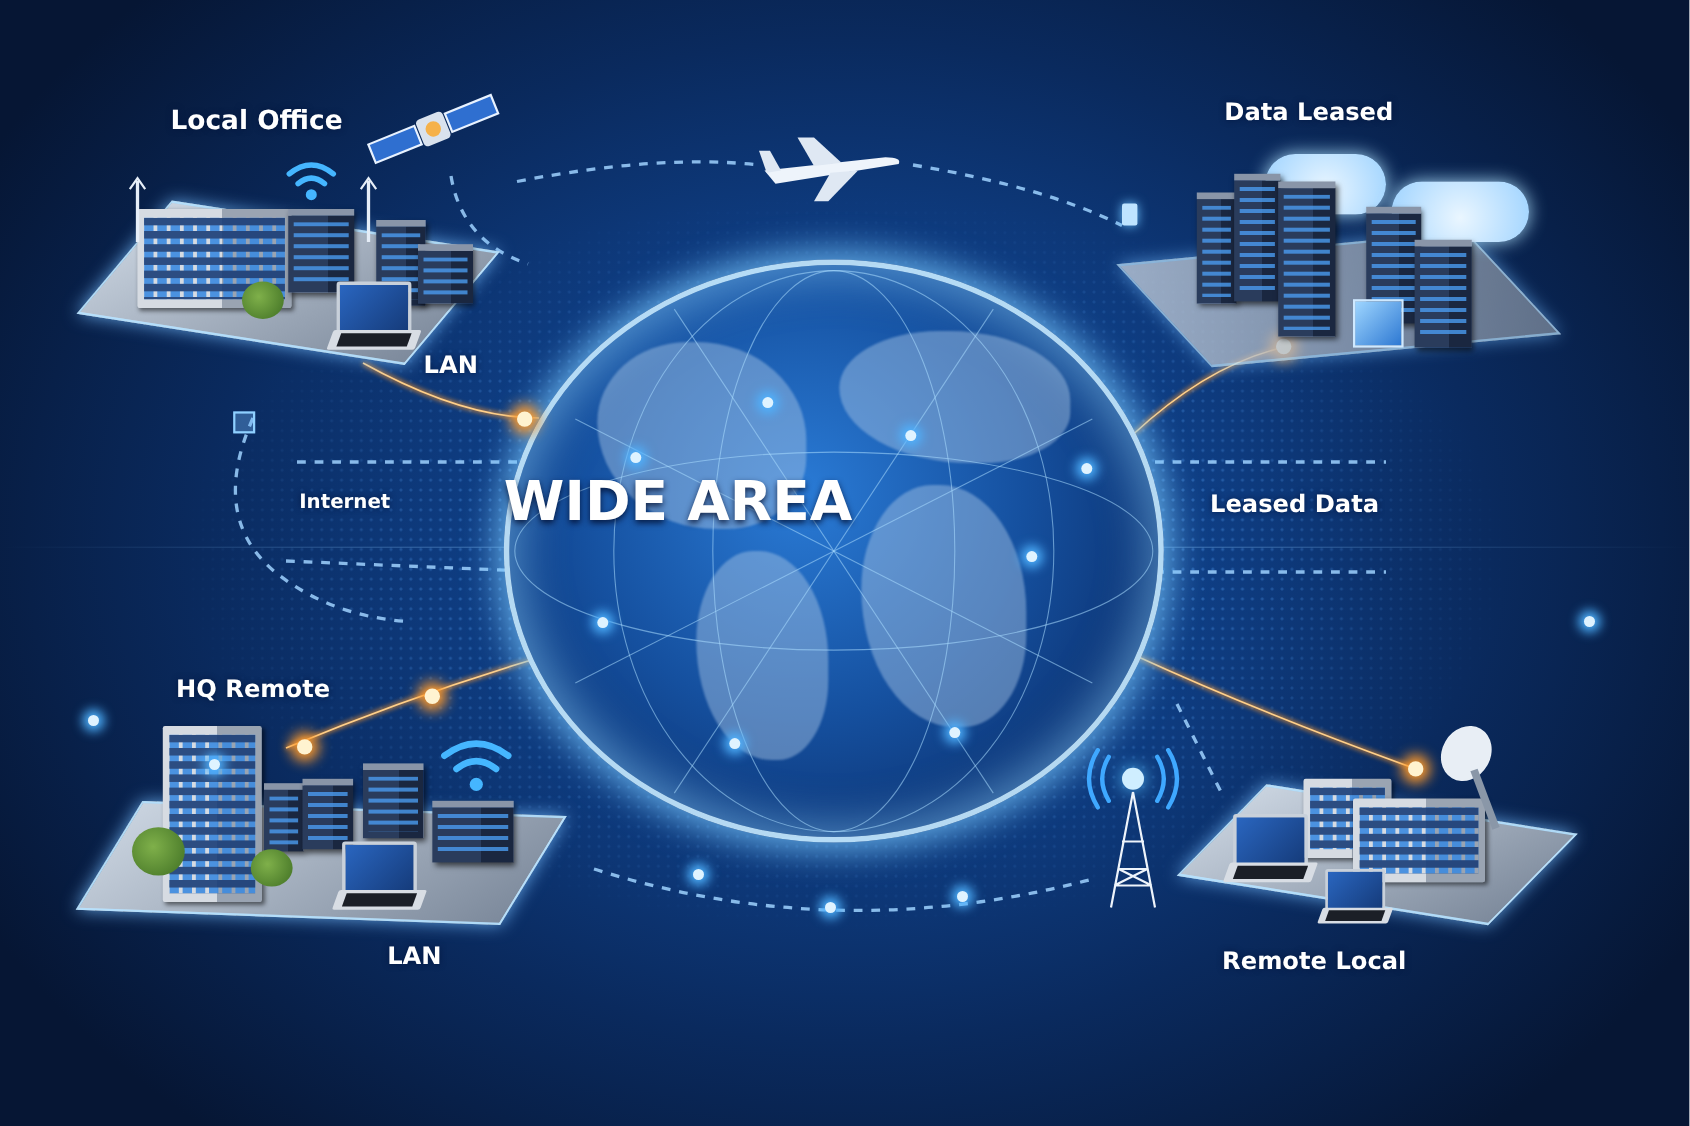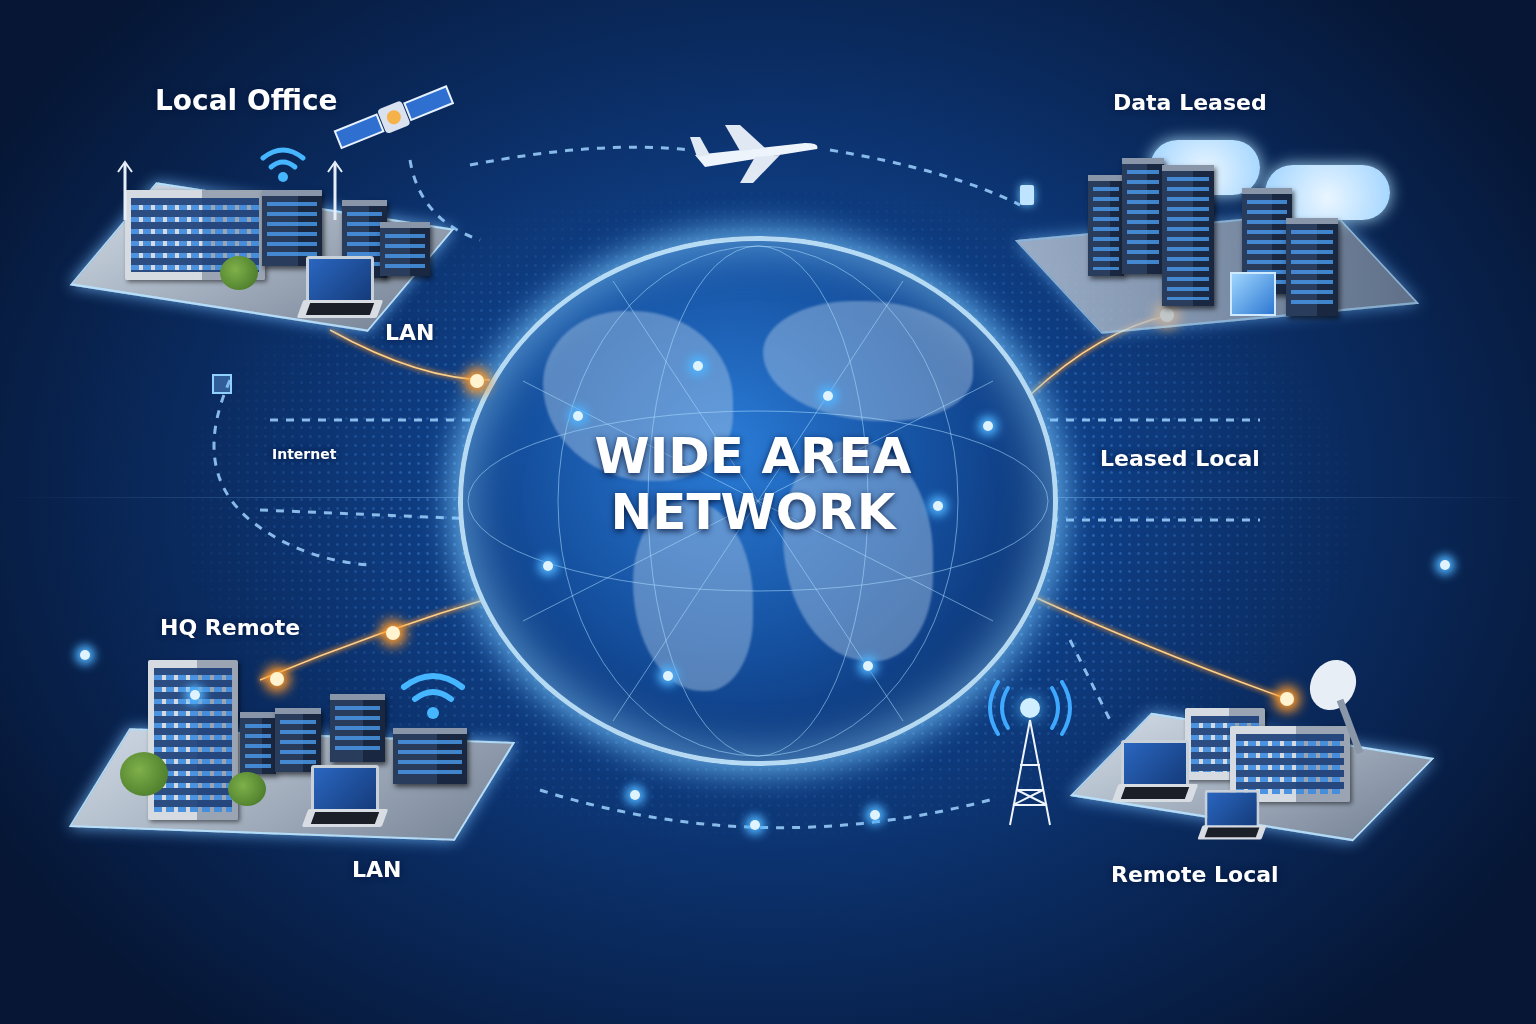--- a/index.html
+++ b/index.html
@@ -12,21 +12,21 @@
     -webkit-mask-image:radial-gradient(ellipse 760px 420px at 50% 50%, #000 40%, transparent 80%);
     mask-image:radial-gradient(ellipse 760px 420px at 50% 50%, #000 40%, transparent 80%);}
   .hline{position:absolute;left:0;width:1536px;height:1px;background:linear-gradient(90deg,transparent,rgba(140,200,255,.6),transparent);}
   svg.links{position:absolute;inset:0;}
   .label{position:absolute;color:#fff;font-weight:bold;font-family:"DejaVu Sans",sans-serif;white-space:nowrap;text-shadow:0 0 6px rgba(0,20,60,.8);}
   .globe{position:absolute;left:458px;top:236px;width:590px;height:520px;border-radius:50%;
     background:radial-gradient(circle at 45% 40%, #2a7bd6 0%, #15509f 45%, #0b2f6c 80%, #0a2456 100%);
     border:5px solid rgba(200,235,255,.9);
     box-shadow:0 0 30px 8px rgba(120,200,255,.75), inset 0 0 40px 10px rgba(140,210,255,.5);}
   .land{position:absolute;background:rgba(170,200,230,.45);border-radius:45% 55% 40% 60%;filter:blur(1px);}
-  .title{position:absolute;left:458px;top:428px;width:590px;text-align:center;color:#fff;font-weight:bold;
+  .title{position:absolute;left:458px;top:428px;width:590px;color:#fff;font-weight:bold;
     font-size:50px;line-height:56px;font-family:"DejaVu Sans",sans-serif;text-shadow:0 2px 6px rgba(0,10,40,.8);}
   .platform{position:absolute;background:linear-gradient(135deg,#c9d3df,#7d8a9c);border:2px solid rgba(180,225,255,.9);
     box-shadow:0 0 14px rgba(120,190,255,.8);}
   .bldg{position:absolute;background:linear-gradient(90deg,#d6dbe2 0 55%,#9aa4b2 55%);border-radius:2px;box-shadow:2px 2px 4px rgba(0,0,0,.5);}
   .win{position:absolute;inset:8px 6px;background-image:linear-gradient(#1a3e78 60%,transparent 60%),linear-gradient(90deg,#3d8be0 70%,transparent 70%);
     background-size:100% 12px,12px 100%;opacity:.9;}
   .rack{position:absolute;background:linear-gradient(90deg,#2a3c5c 0 60%,#1a2740 60%);border-top:6px solid #8995a8;box-shadow:2px 3px 5px rgba(0,0,0,.6);}
   .rack::after{content:"";position:absolute;inset:6px 5px;background-image:linear-gradient(#4a9bef 40%,transparent 40%);background-size:100% 10px;opacity:.8;}
   .laptop{position:absolute;}
   .laptop .scr{position:absolute;left:6px;top:0;width:62px;height:42px;background:linear-gradient(135deg,#2a66c0,#153b7a);border:3px solid #c8d0da;border-radius:3px;}
@@ -99,31 +99,30 @@
     <div class="node" style="left:230px;top:120px"></div>
     <div class="node" style="left:360px;top:150px"></div>
     <div class="node" style="left:470px;top:260px"></div>
     <div class="node" style="left:80px;top:320px"></div>
     <div class="node" style="left:200px;top:430px"></div>
     <div class="node" style="left:400px;top:420px"></div>
     <div class="node" style="left:520px;top:180px"></div>
   </div>
   <div class="title">
     <div>WIDE AREA</div>
-    <div>NETWORK</div>
   </div>
 
   <div class="glow" style="left:470px;top:374px"></div>
   <div class="glow" style="left:1160px;top:308px"></div>
   <div class="glow" style="left:270px;top:672px"></div>
   <div class="glow" style="left:386px;top:626px"></div>
   <div class="glow" style="left:1280px;top:692px"></div>
 
   <div>
-    <div class="label" style="left:155px;top:84px;font-size:28px">Local Office</div>
+    <div class="label" style="left:155px;top:95px;font-size:24px">Local Office</div>
     <div class="platform" style="left:95px;top:205px;width:330px;height:100px;transform:skewX(-35deg) rotate(8deg)"></div>
     <div class="bldg" style="left:125px;top:190px;width:140px;height:90px">
         <div class="win"></div>
       </div>
     <div class="rack" style="left:262px;top:190px;width:60px;height:70px"></div>
     <div class="rack" style="left:342px;top:200px;width:45px;height:72px"></div>
     <div class="rack" style="left:380px;top:222px;width:50px;height:48px"></div>
     <div class="tree" style="left:220px;top:256px"></div>
     <div class="laptop" style="left:300px;top:256px">
         <div class="scr"></div>
@@ -170,22 +169,22 @@
     <div class="cloud" style="left:1265px;top:165px;width:125px;height:55px"></div>
     <div class="rack" style="left:1088px;top:175px;width:36px;height:95px"></div>
     <div class="rack" style="left:1122px;top:158px;width:42px;height:110px"></div>
     <div class="rack" style="left:1162px;top:165px;width:52px;height:135px"></div>
     <div class="rack" style="left:1242px;top:188px;width:50px;height:100px"></div>
     <div class="rack" style="left:1286px;top:218px;width:52px;height:92px"></div>
     <div style="position:absolute;left:1230px;top:272px;width:42px;height:40px;background:linear-gradient(135deg,#9fd6ff,#2d78d2);border:2px solid #cfe9ff"></div>
     <div class="label" style="left:1020px;top:185px;width:14px;height:20px;background:#bfe4ff;border-radius:2px;box-shadow:0 0 10px #6ec3ff"></div>
   </div>
 
-  <div class="label" style="left:272px;top:446px;font-size:14px">Internet</div>
-  <div class="label" style="left:1100px;top:446px;font-size:22px">Leased Local</div>
+  <div class="label" style="left:272px;top:446px;font-size:18px">Internet</div>
+  <div class="label" style="left:1100px;top:446px;font-size:22px">Leased Data</div>
   <div style="position:absolute;left:212px;top:374px;width:16px;height:16px;border:2px solid #8fd0ff;background:rgba(120,190,255,.35)"></div>
 
   <div>
     <div class="label" style="left:160px;top:615px;font-size:22px">HQ Remote</div>
     <div class="platform" style="left:95px;top:735px;width:390px;height:95px;transform:skewX(-30deg) rotate(2deg)"></div>
     <div class="bldg" style="left:148px;top:660px;width:90px;height:160px">
         <div class="win"></div>
       </div>
     <div class="rack" style="left:240px;top:712px;width:36px;height:56px"></div>
     <div class="rack" style="left:275px;top:708px;width:46px;height:58px"></div>

